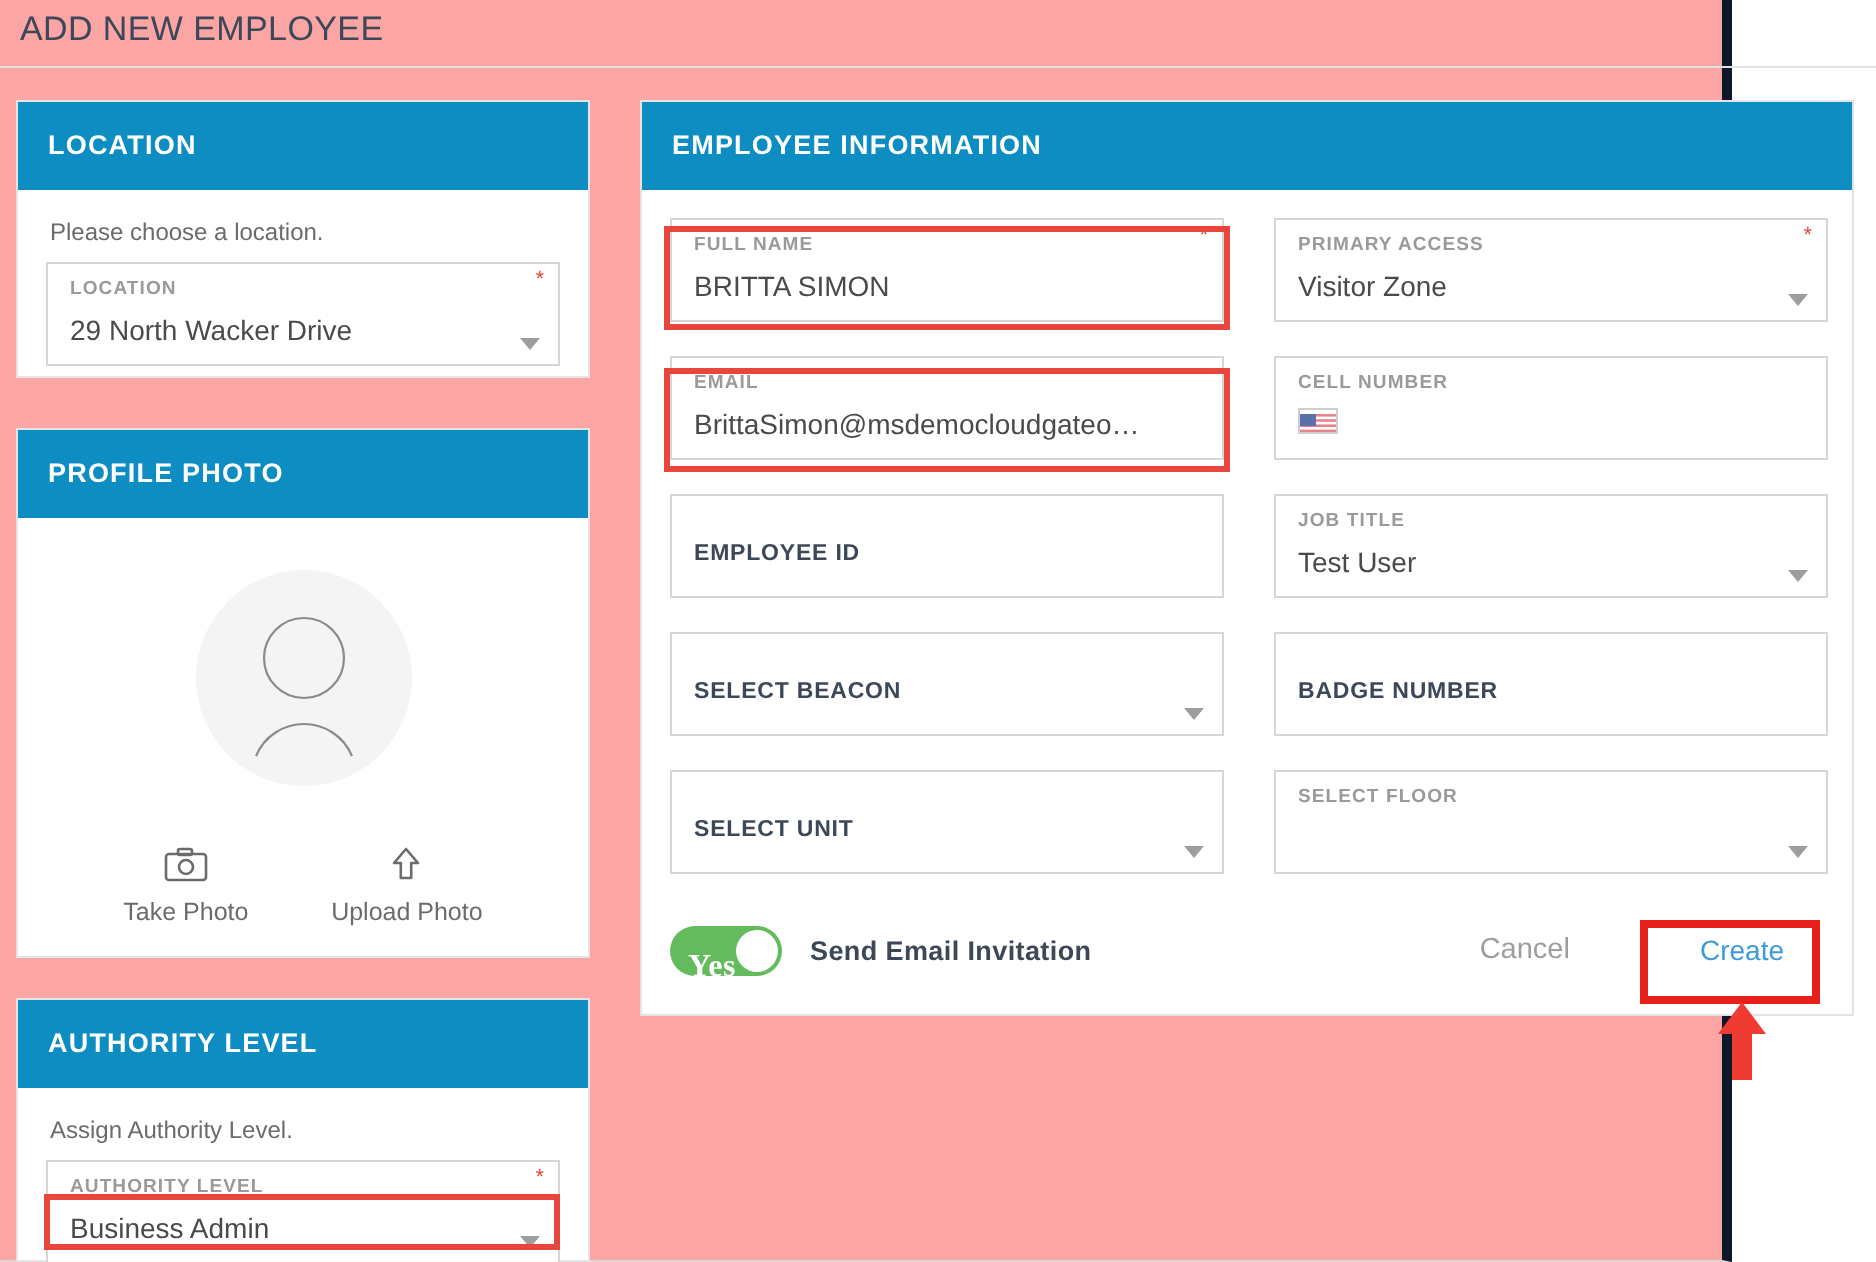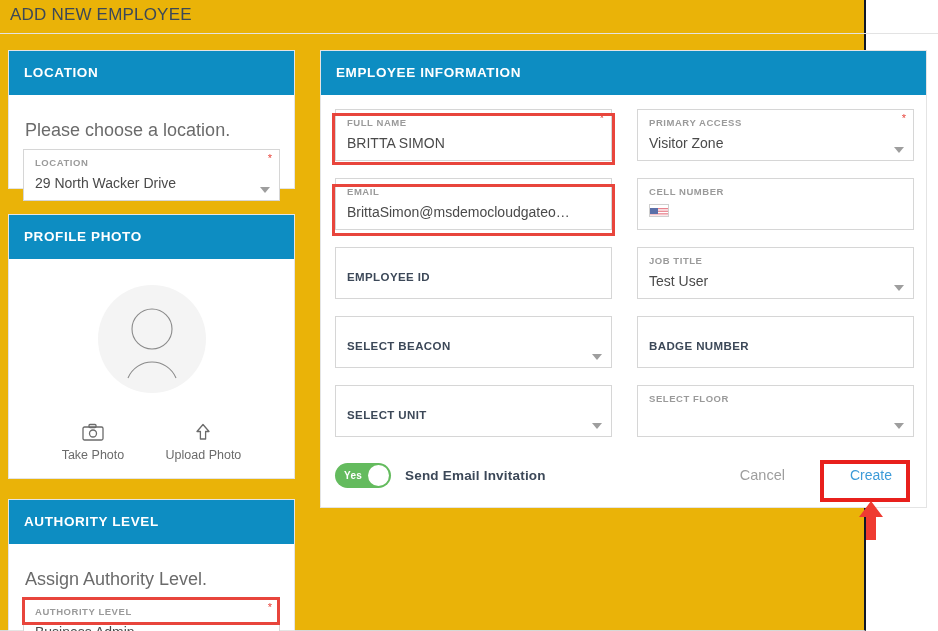--- a/index.html
+++ b/index.html
@@ -6,22 +6,22 @@
   html, body {
     margin: 0; padding: 0;
     width: 938px; height: 631px;
     background: #ffffff;
     font-family: "Liberation Sans", sans-serif;
     overflow: hidden;
   }
   .page {
     position: relative;
     width: 866px; height: 631px;
-    background: #eab308;
-    border-right: 2px solid #0f172a;
+    background: #fca5a5;
+    border-right: 5px solid #0f172a;
     border-bottom: 1px solid #d8d8d8;
   }
 
   
   .page-title {
     position: absolute;
     left: 10px; top: 5px;
     font-size: 17px;
     letter-spacing: 0.2px;
     color: #3c4858;
@@ -51,23 +51,23 @@
   }
   .card-body { padding: 10px 14px 14px 14px; }
 
   
   #location-card       { left: 8px;   top: 50px;  width: 287px; height: 139px; }
   #profile-card        { left: 8px;   top: 214px; width: 287px; height: 265px; }
   #authority-card      { left: 8px;   top: 499px; width: 287px; height: 132px; }
   #general-card        { left: 320px; top: 50px;  width: 607px; height: 458px; }
 
   .helper-text {
-    font-size: 18px;
+    font-size: 12px;
     color: #6b6b6b;
-    margin: 15px 0 8px 2px;
+    margin: 4px 0 8px 2px;
   }
 
   
   .field {
     position: relative;
     border: 1px solid #d6d6d6;
     background: #ffffff;
     height: 52px;
     padding: 6px 10px 0 11px;
   }
@@ -150,26 +150,27 @@
   .toggle {
     width: 56px; height: 25px;
     border-radius: 13px;
     background: #64bb5e;
     position: relative;
     display: inline-block;
     flex: none;
   }
   .toggle-text {
     position: absolute;
-    left: 9px; top: 0;
+    left: 9px; top: 8px;
     line-height: 25px;
-    font-size: 10px;
+    font-size: 16px;
     font-weight: bold;
     color: #ffffff;
     letter-spacing: 0.3px;
+    font-family: Liberation Serif, serif;
   }
   .toggle-knob {
     position: absolute;
     right: 2px; top: 2px;
     width: 21px; height: 21px;
     border-radius: 50%;
     background: #ffffff;
   }
   .toggle-label {
     margin-left: 14px;

